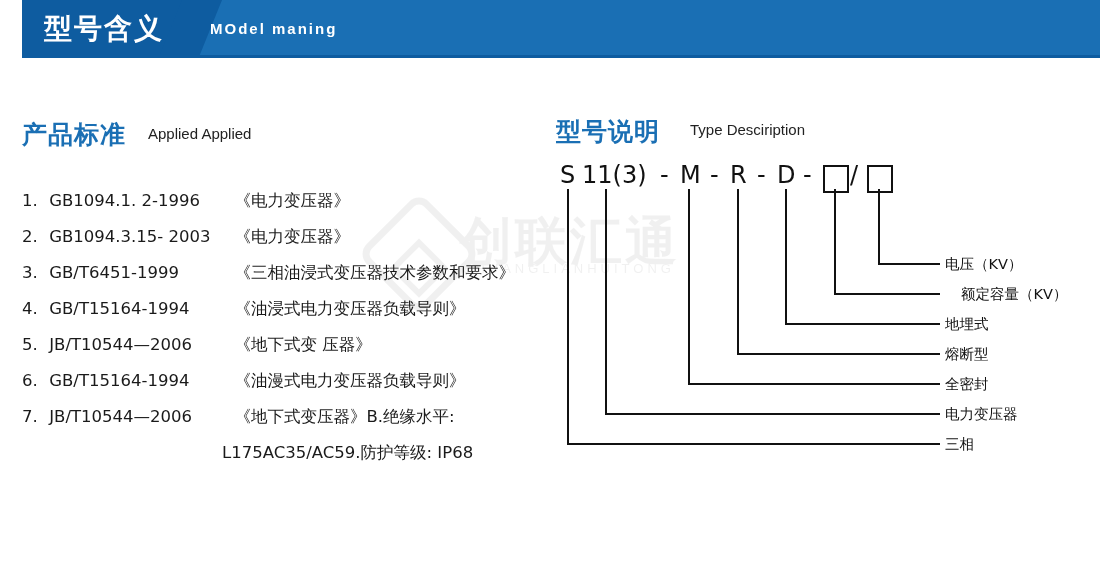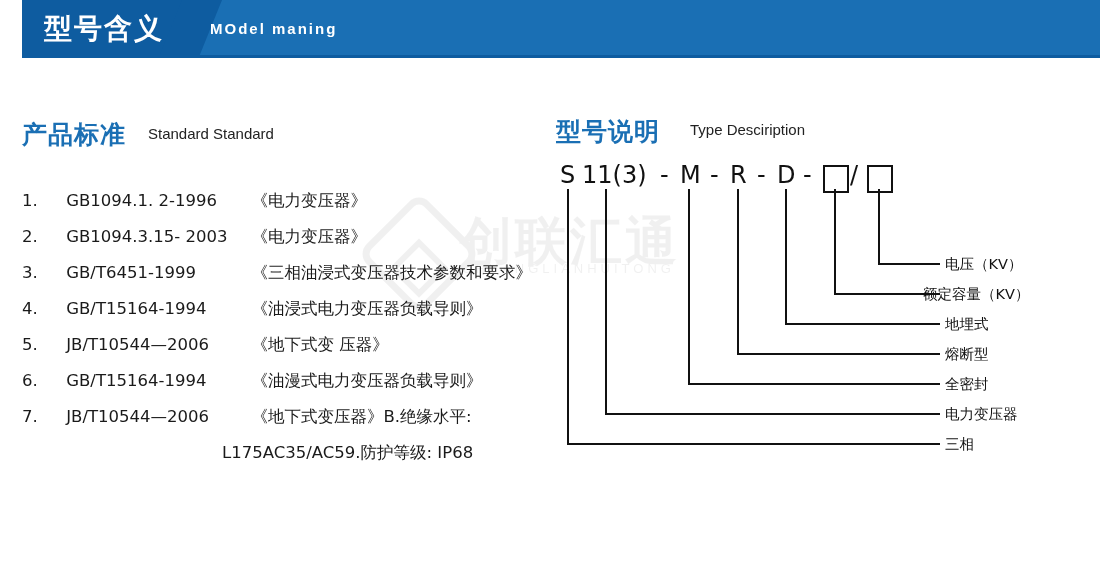--- a/index.html
+++ b/index.html
@@ -158,21 +158,20 @@
     font-size: 16.5px;
     color: #1a1a1a;
     white-space: nowrap;
     font-family: "DejaVu Sans", sans-serif;
   }
   .std-num {
     display: inline-block;
   }
   .std-code {
     display: inline-block;
-    margin-left: 17px;
   }
   .std-desc {
     display: inline-block;
   }
   .std-cont {
     position: relative;
     height: 34px;
     font-size: 16.5px;
     color: #1a1a1a;
     padding-left: 200px;
@@ -234,21 +233,21 @@
 
 <div class="watermark">
   <div class="wm-mark">
     <div class="wm-mark-inner"></div>
   </div>
   <div class="wm-text">创联汇通</div>
   <div class="wm-sub">CHUANGLIANHUITONG</div>
 </div>
 
 <div class="sec-title-cn" id="std-title-cn">产品标准</div>
-<div class="sec-title-en" id="std-title-en">Standard Standard</div>
+<div class="sec-title-en" id="std-title-en">Applied Applied</div>
 
 <div class="std-list">
   <div class="std-item">
     <span class="std-num" style="width:22px">1.</span>
     <span class="std-code" style="width:180px">GB1094.1. 2-1996</span>
     <span class="std-desc">《电力变压器》</span>
   </div>
   <div class="std-item">
     <span class="std-num" style="width:22px">2.</span>
     <span class="std-code" style="width:180px">GB1094.3.15- 2003</span>
@@ -299,21 +298,21 @@
   <div class="code-box" style="left:278px; top:10px;"></div>
   <div class="code-ch" style="left:305px; top:6px;">/</div>
   <div class="code-box" style="left:322px; top:10px;"></div>
 
   <div class="vline" style="left:333px; top:34px; height:74px;"></div>
   <div class="hline" style="left:333px; top:108px; width:62px;"></div>
   <div class="leader-label" style="left:400px; top:100px;">电压（KV）</div>
 
   <div class="vline" style="left:289px; top:34px; height:104px;"></div>
   <div class="hline" style="left:289px; top:138px; width:106px;"></div>
-  <div class="leader-label" style="left:378px; top:130px;">额定容量（KV）</div>
+  <div class="leader-label" style="left:416px; top:130px;">额定容量（KV）</div>
 
   <div class="vline" style="left:240px; top:34px; height:134px;"></div>
   <div class="hline" style="left:240px; top:168px; width:155px;"></div>
   <div class="leader-label" style="left:400px; top:160px;">地埋式</div>
 
   <div class="vline" style="left:192px; top:34px; height:164px;"></div>
   <div class="hline" style="left:192px; top:198px; width:203px;"></div>
   <div class="leader-label" style="left:400px; top:190px;">熔断型</div>
 
   <div class="vline" style="left:143px; top:34px; height:194px;"></div>

